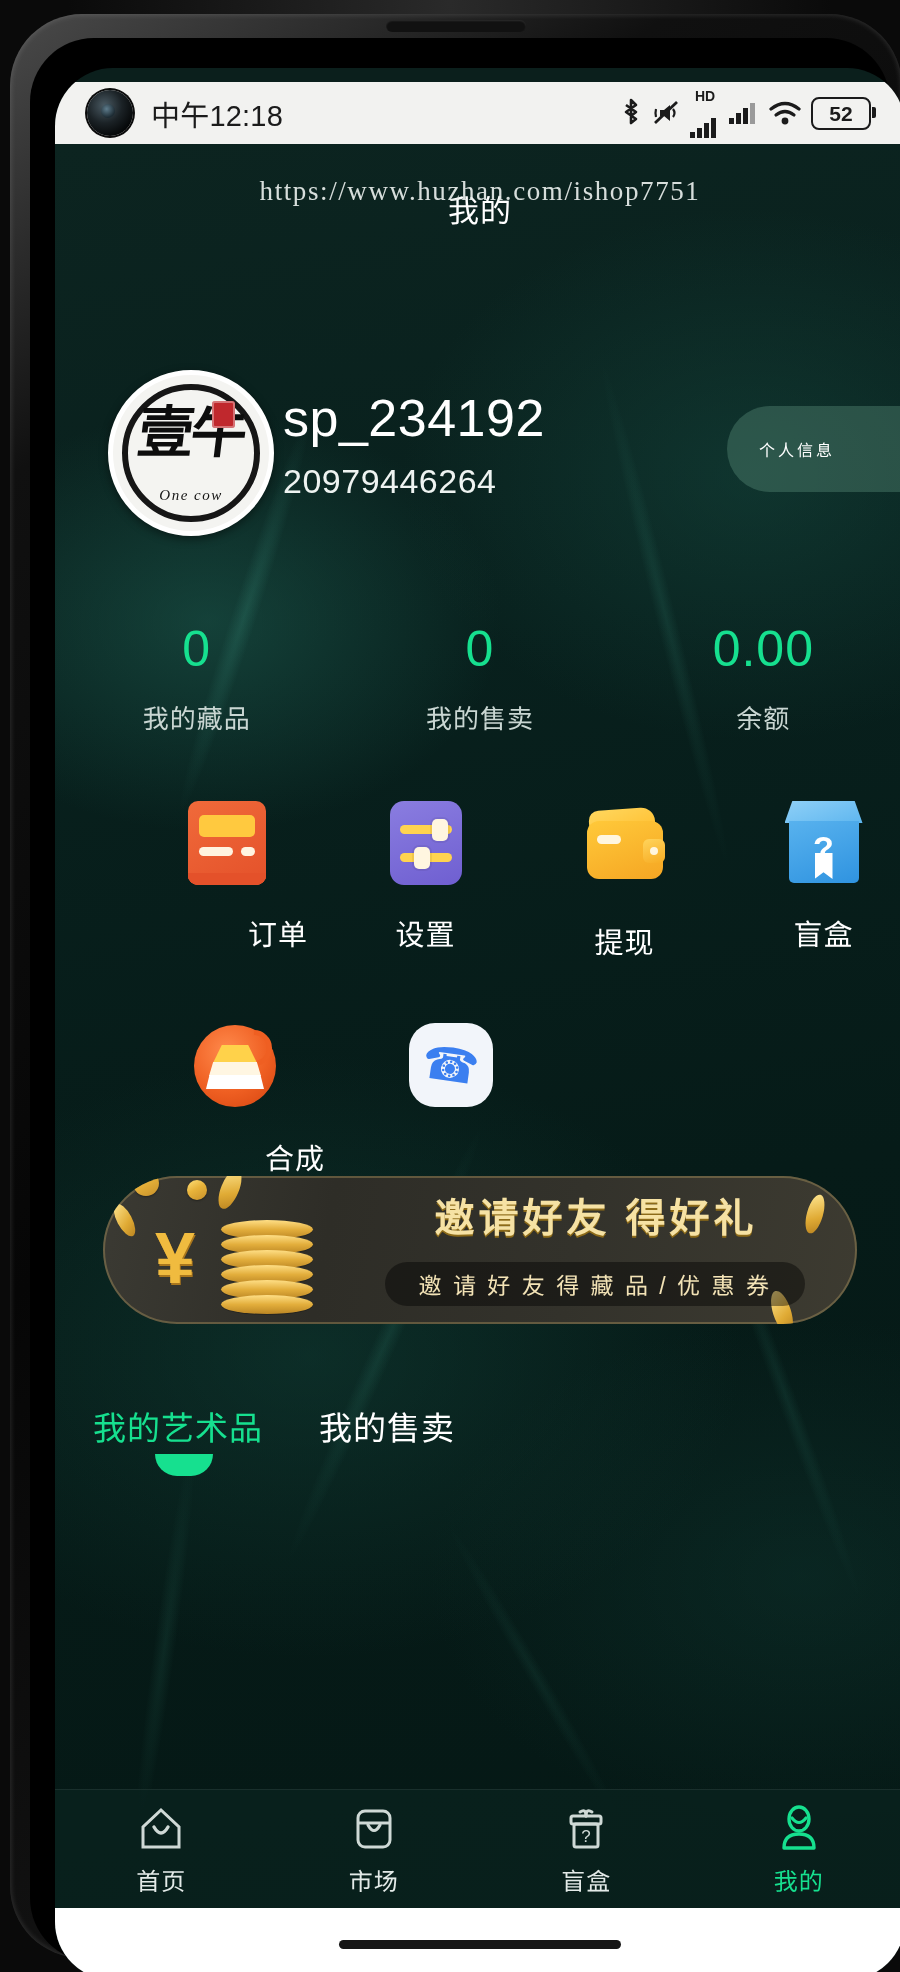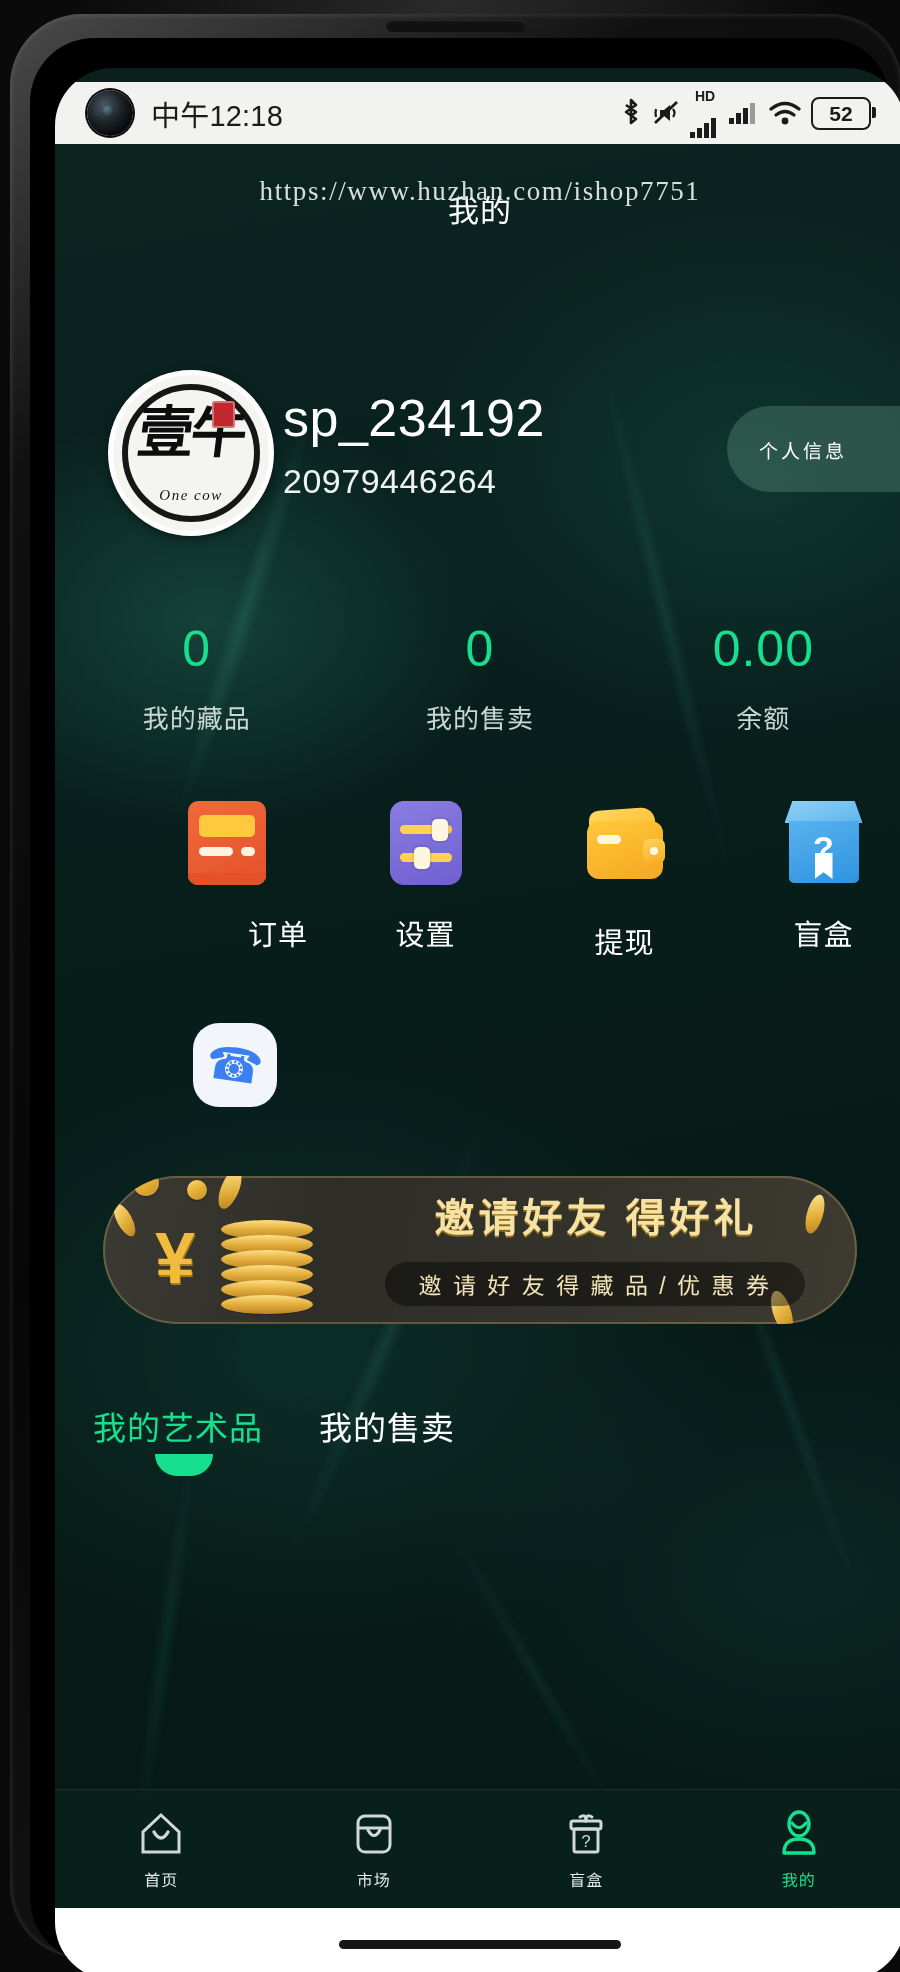--- a/index.html
+++ b/index.html
@@ -157,21 +157,21 @@
     font-size:34px;color:#eef3f1;letter-spacing:.5px;line-height:1;
   }
   #profile-info-btn{
     position:absolute;left:672px;top:36px;width:220px;height:86px;
     background:rgba(86,135,116,.42);
     border-radius:44px 0 0 44px;
     display:flex;align-items:center;justify-content:flex-start;
     padding-left:32px;box-sizing:border-box;gap:18px;
     cursor:pointer;
   }
-  #profile-info-label{font-size:19px;color:#ffffff;letter-spacing:3px;white-space:nowrap;}
+  #profile-info-label{font-size:16px;color:#ffffff;letter-spacing:3px;white-space:nowrap;}
 
   
   #stats{position:absolute;left:0;top:480px;width:850px;height:130px;display:flex;}
   .stat{flex:1;text-align:center;cursor:pointer;}
   .stat-value{font-size:50px;color:#16e08f;line-height:1;letter-spacing:1px;}
   .stat-label{margin-top:24px;font-size:26px;color:#c9d6d2;letter-spacing:1px;}
 
   
   #grid{position:absolute;left:0;top:655px;width:850px;}
   .grid-row{display:flex;width:850px;}
@@ -293,21 +293,21 @@
 
   
   #bottom-nav{
     position:absolute;left:0;bottom:72px;width:850px;height:118px;
     background:rgba(10,34,30,.72);
     border-top:1px solid rgba(255,255,255,.07);
     display:flex;align-items:center;
   }
   .nav-item{flex:1;text-align:center;cursor:pointer;}
   .nav-icon{height:52px;display:flex;align-items:center;justify-content:center;}
-  .nav-label{margin-top:8px;font-size:16px;letter-spacing:1px;}
+  .nav-label{margin-top:8px;font-size:24px;letter-spacing:1px;}
   .nav-item.active .nav-label{color:#16e08f;}
   .nav-item.idle .nav-label{color:#e3eae8;}
 
   #home-indicator-area{
     position:absolute;left:0;bottom:0;width:850px;height:72px;background:#ffffff;
     display:flex;align-items:center;justify-content:center;
   }
   #home-bar{width:282px;height:9px;border-radius:5px;background:#161616;}
 </style>
 </head>
@@ -455,20 +455,31 @@
                     <div class="ic-box-body"></div>
                     <div class="ic-box-q">?</div>
                     <div class="ic-box-ribbon"></div>
                   </div>
                 </div>
                 <div class="grid-label">盲盒</div>
               </div>
             </div>
 
             <div class="grid-row row2">
+              <div class="grid-cell">
+                <div class="icon-wrap">
+                  <div class="ic-synth">
+                    <div class="ic-synth-arrow"></div>
+                    <div class="ic-synth-top"></div>
+                    <div class="ic-synth-m"></div>
+                    <div class="ic-synth-b"></div>
+                  </div>
+                </div>
+                <div class="grid-label">合成</div>
+              </div>
 
               <div class="grid-cell">
                 <div class="icon-wrap">
                   <div class="ic-phone">
                       <span class="ic-phone-g">☎</span>
                     </div>
                 </div>
               </div>
             </div>
           </div>

